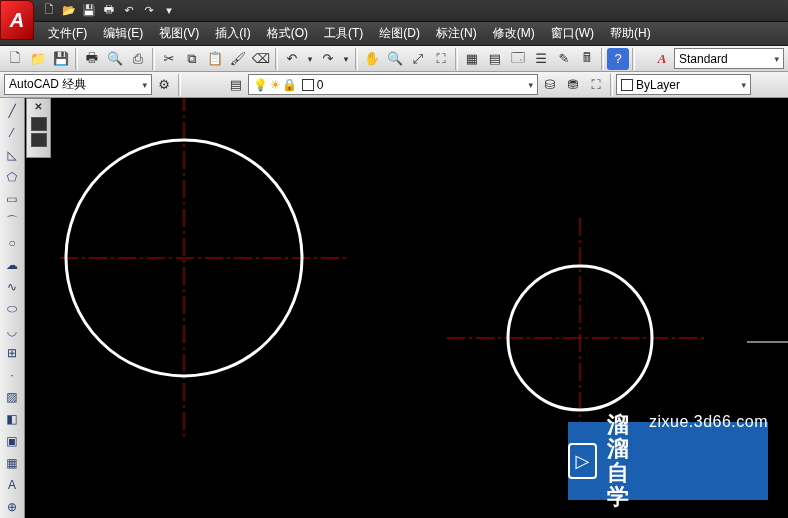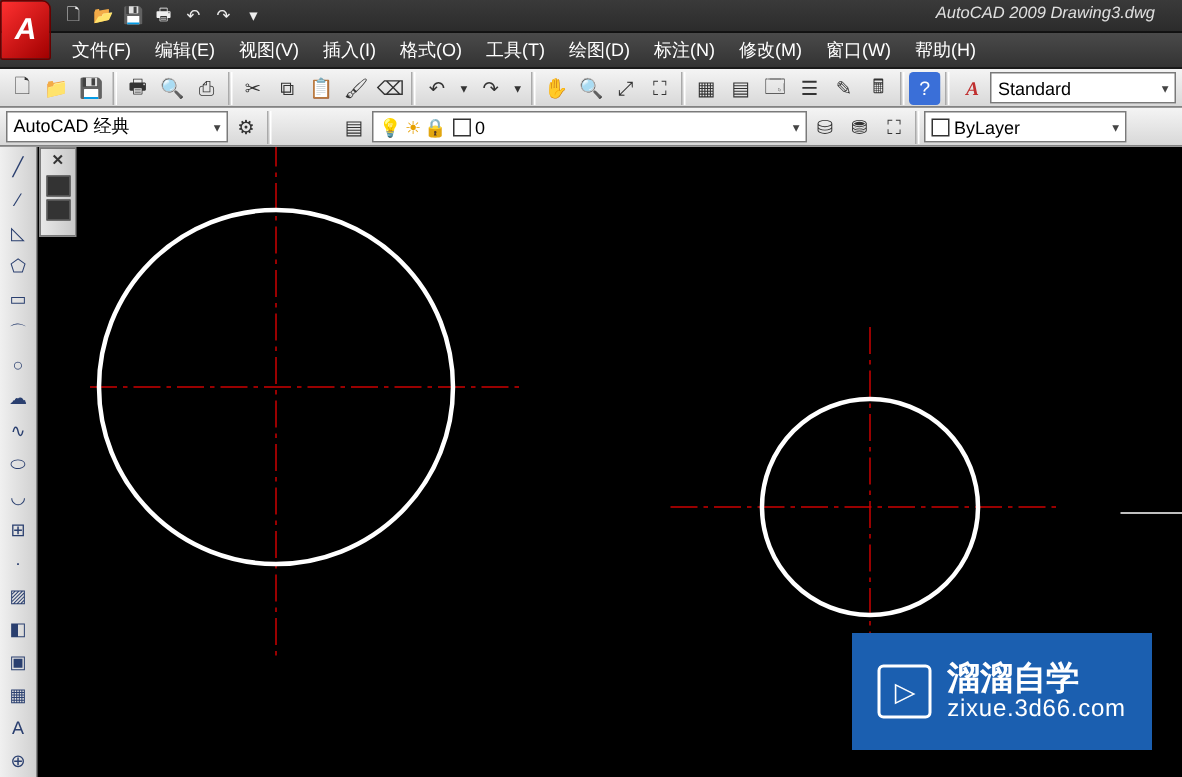--- a/index.html
+++ b/index.html
@@ -32,41 +32,40 @@
   .panel2 .close{ font-size:10px; color:#333; font-weight:bold; height:14px;}
   .panel2 .sq{ width:16px; height:14px; background:#333; border:1px solid #555;}
   
   
   .canvas { position:absolute; left:52px; top:98px; right:0; bottom:0; background:#000; overflow:hidden;}
   .canvas svg{ position:absolute; inset:0; width:100%; height:100%;}
   
   
   .watermark { position:absolute; right:20px; bottom:18px; width:200px; height:78px; background:#1b5fb0; display:flex; align-items:center; justify-content:center; gap:10px; color:#fff;}
   .wm-icon{ width:36px; height:36px; border:2px solid #fff; border-radius:4px; display:flex; align-items:center; justify-content:center; font-size:18px;}
-  .wm-text{ display:flex; flex-direction:column; line-height:1.1;}
+  .wm-text{ display:flex; flex-direction:row; line-height:1.1;}
   .wm-text .t1{ font-size:22px; font-weight:bold;}
   .wm-text .t2{ font-size:16px; letter-spacing:0.5px;}
   
   .layer-sw { width:12px; height:12px; background:#fff; border:1px solid #333; display:inline-block; margin-right:3px;}
 </style>
 </head>
 <body>
 
 <div class="titlebar">
   <div class="app-logo">A</div>
   <div class="qat">
     <div class="tb-btn">🗋</div>
     <div class="tb-btn">📂</div>
     <div class="tb-btn">💾</div>
     <div class="tb-btn">🖶</div>
     <div class="tb-btn">↶</div>
     <div class="tb-btn">↷</div>
     <div class="tb-btn">▾</div>
   </div>
-  <div class="title-text">AutoCAD 2009 Drawing3.dwg</div>
 </div>
 
 <div class="menubar">
   <div class="menu-item">文件(F)</div>
   <div class="menu-item">编辑(E)</div>
   <div class="menu-item">视图(V)</div>
   <div class="menu-item">插入(I)</div>
   <div class="menu-item">格式(O)</div>
   <div class="menu-item">工具(T)</div>
   <div class="menu-item">绘图(D)</div>
@@ -105,21 +104,21 @@
   <div class="tb-btn">▤</div>
   <div class="tb-btn">🗔</div>
   <div class="tb-btn">☰</div>
   <div class="tb-btn">✎</div>
   <div class="tb-btn">🖩</div>
   <div class="tb-sep"></div>
   <div class="tb-btn" style="background:#3a6fd8;color:#fff;border-radius:3px">?</div>
   <div class="tb-sep"></div>
   <div style="flex:1"></div>
   <div class="tb-btn" style="color:#c03030;font-style:italic;font-weight:bold;font-family:serif">A</div>
-  <div class="combo" style="width:124px">
+  <div class="combo" style="width:110px">
     <span>Standard</span>
     <span class="arrow">▾</span>
   </div>
 </div>
 
 <div class="toolbar-row">
   <div class="combo" style="width:148px">
     <span>AutoCAD 经典</span>
     <span class="arrow">▾</span>
   </div>

